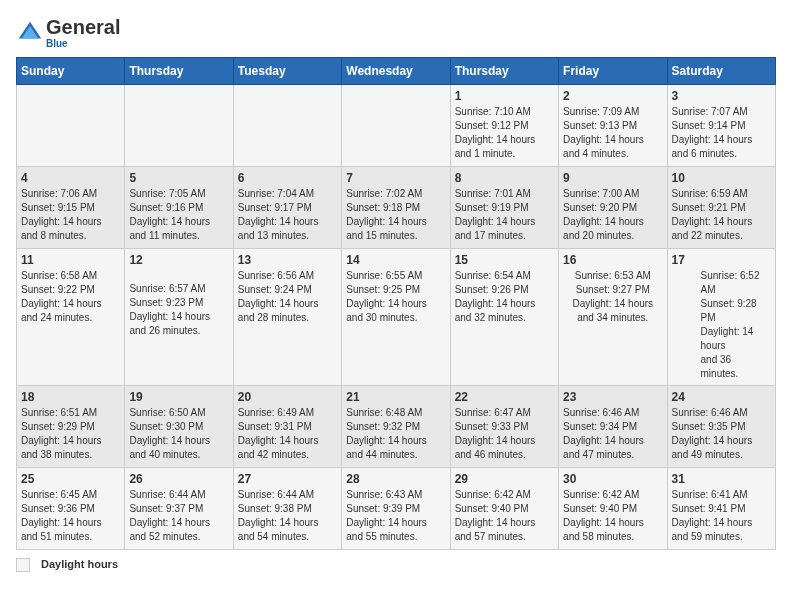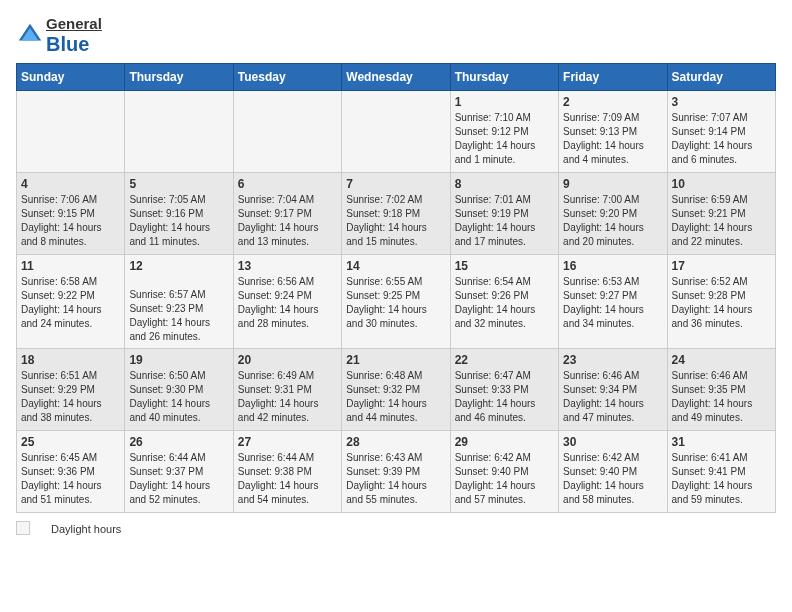--- a/index.html
+++ b/index.html
@@ -20,27 +20,26 @@
       display: flex;
       align-items: center;
       gap: 2px;
     }
     .logo-text {
       display: flex;
       flex-direction: column;
       line-height: 1.1;
     }
     .logo-general {
-      font-size: 15px;
-      font-weight: bold;
-      color: #333;
-      text-decoration: underline;
+      font-size: 20px;
+      font-weight: bold;
+      color: #333;
     }
     .logo-blue {
-      font-size: 20px;
+      font-size: 10px;
       font-weight: bold;
       color: #1a5fa8;
     }
     .logo-icon {
       width: 28px;
       height: 28px;
     }
     .title-block {
       text-align: right;
     }
@@ -91,22 +90,23 @@
     }
     .day-info {
       font-size: 10px;
       line-height: 1.4;
     }
     .footer {
       margin-top: 8px;
       font-size: 11px;
       color: #333;
       display: flex;
-      align-items: flex-end;
-      gap: 21px;
+      align-items: flex-start;
+      gap: 11px;
+      font-weight: bold;
     }
     .footer-box {
       width: 14px;
       height: 14px;
       background: #f5f5f5;
       border: 1px solid #ccc;
       display: inline-block;
     }
   </style>
 </head>
@@ -248,28 +248,28 @@
           </td>
           <td>
             <span class="day-number">15</span>
             <div class="day-info" style="white-space: pre-line;">Sunrise: 6:54 AM
 Sunset: 9:26 PM
 Daylight: 14 hours
 and 32 minutes.</div>
           </td>
           <td>
             <span class="day-number">16</span>
-            <div class="day-info" style="white-space: pre-line;">Sunrise: 6:53 AM
+            <div class="day-info" style="white-space: pre-line; text-align: center;">Sunrise: 6:53 AM
 Sunset: 9:27 PM
 Daylight: 14 hours
 and 34 minutes.</div>
           </td>
           <td>
             <span class="day-number">17</span>
-            <div class="day-info" style="white-space: pre-line;">Sunrise: 6:52 AM
+            <div class="day-info" style="white-space: pre-line; margin-left: 29px;">Sunrise: 6:52 AM
 Sunset: 9:28 PM
 Daylight: 14 hours
 and 36 minutes.</div>
           </td>
         </tr>
         <tr>
           <td>
             <span class="day-number">18</span>
             <div class="day-info" style="white-space: pre-line;">Sunrise: 6:51 AM
 Sunset: 9:29 PM

